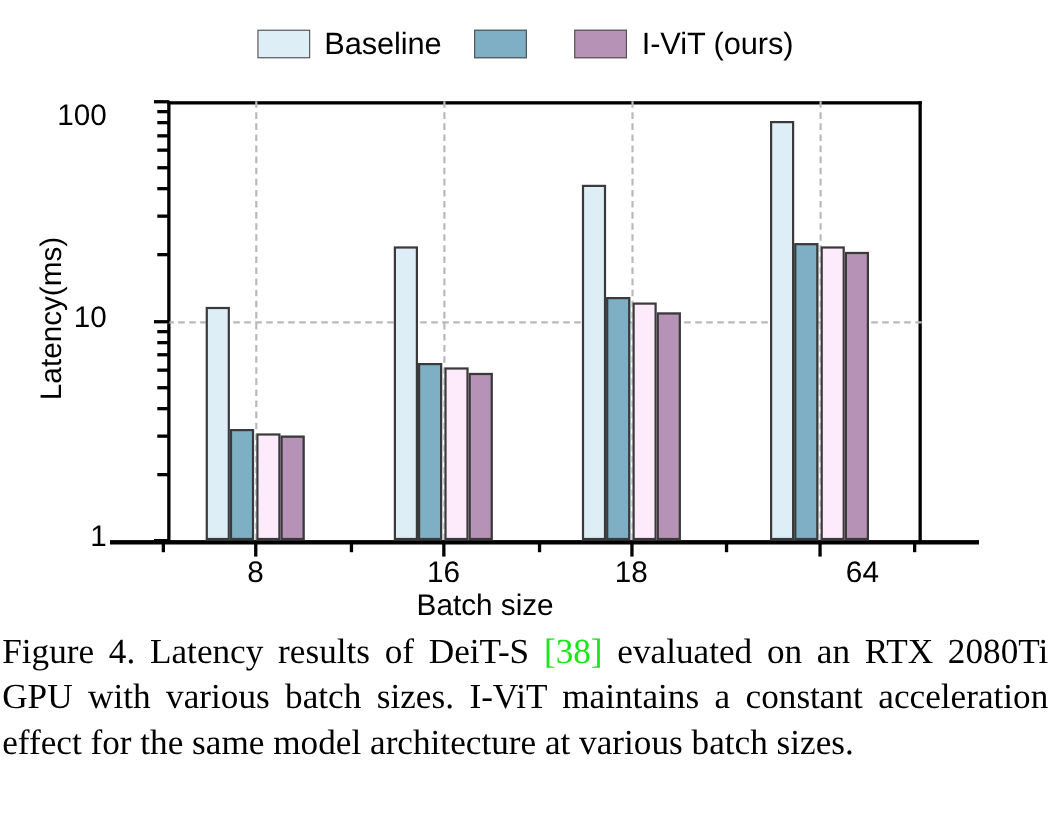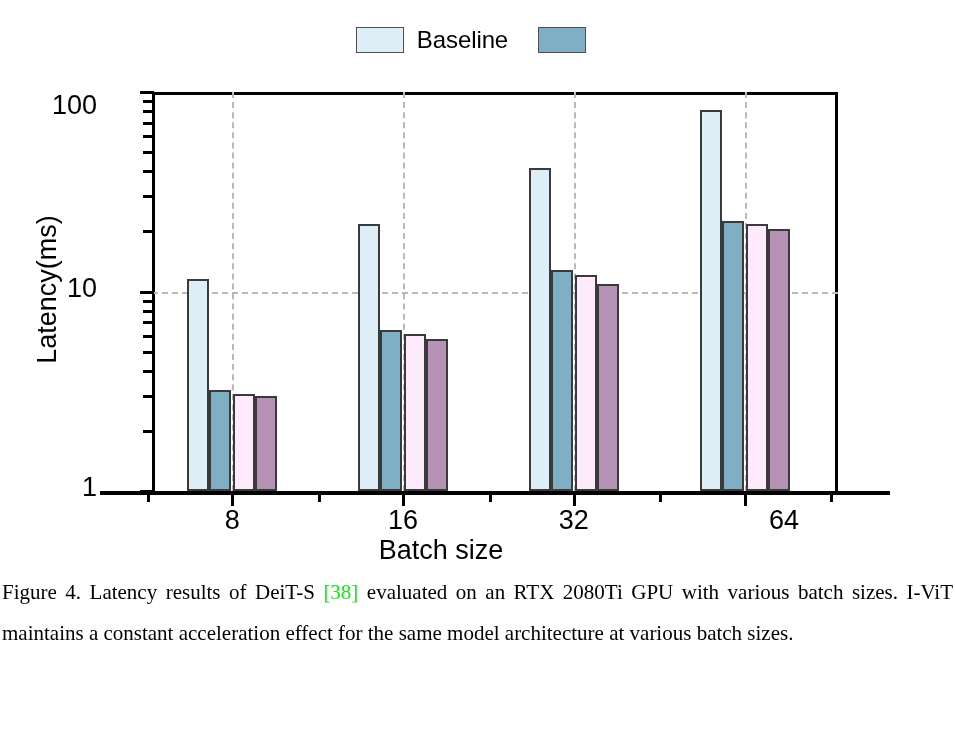--- a/index.html
+++ b/index.html
@@ -41,21 +41,21 @@
   }
   .legend-entry:last-child { margin-right: 0; }
   .legend-swatch {
     width: 48px;
     height: 26px;
     border: 1.6px solid #4e4e4e;
     box-sizing: border-box;
     margin-right: 13px;
   }
   .legend-label {
-    font-size: 24px;
+    font-size: 28px;
     color: #000000;
     white-space: nowrap;
     letter-spacing: -0.1px;
   }
   
   #plot-frame-top {
     position: absolute;
     left: 152px; top: 92px;
     width: 686px; height: 3px;
     background: #000;
@@ -171,21 +171,21 @@
     transform-origin: center center;
   }
 
   
   #caption {
     position: absolute;
     left: 2px;
     top: 572px;
     width: 951px;
     font-family: "Liberation Serif", serif;
-    font-size: 21px;
+    font-size: 32px;
     line-height: 41px;
     color: #000;
     text-align: justify;
     text-align-last: left;
   }
   #caption .cite {
     color: #17e617;
   }
 </style>
 </head>
@@ -193,20 +193,24 @@
 
 <div id="figure">
 
   <div id="legend">
     <div class="legend-entry">
       <span class="legend-swatch" style="background: rgb(222, 238, 247); border-color: rgb(78, 78, 78);"></span>
       <span class="legend-label">Baseline</span>
     </div>
     <div class="legend-entry">
       <span class="legend-swatch" style="background: rgb(127, 175, 196); border-color: rgb(78, 78, 78);"></span>
+    </div>
+    <div class="legend-entry">
+      <span class="legend-swatch" style="background: rgb(182, 146, 182); border-color: rgb(78, 78, 78);"></span>
+      <span class="legend-label">I-ViT (ours)</span>
     </div>
   </div>
 
   <div id="plot-frame-top"></div>
   <div id="plot-frame-left"></div>
   <div id="plot-frame-right"></div>
   <div id="plot-frame-bottom"></div>
 
   <div id="chart-dynamic">
       <div class="gridline-h" style="top: 291.5px;"></div>
@@ -245,21 +249,21 @@
       <div class="xtick-major" style="left: 402.125px;"></div>
       <div class="xtick-minor" style="left: 488.5px;"></div>
       <div class="xtick-label" style="left: 403.125px;">16</div>
       <div class="bar" style="left: 358.125px; top: 223.978px; width: 22px; height: 267.022px; background: rgb(222, 238, 247);"></div>
       <div class="bar" style="left: 380.125px; top: 330.167px; width: 22px; height: 160.833px; background: rgb(127, 175, 196);"></div>
       <div class="bar" style="left: 404.125px; top: 334.327px; width: 22px; height: 156.673px; background: rgb(253, 235, 251);"></div>
       <div class="bar" style="left: 426.125px; top: 338.696px; width: 22px; height: 152.304px; background: rgb(182, 146, 182);"></div>
       <div class="gridline-v" style="left: 573.875px;"></div>
       <div class="xtick-major" style="left: 572.875px;"></div>
       <div class="xtick-minor" style="left: 659.25px;"></div>
-      <div class="xtick-label" style="left: 573.875px;">32</div>
+      <div class="xtick-label" style="left: 573.875px;">18</div>
       <div class="bar" style="left: 528.875px; top: 168.199px; width: 22px; height: 322.801px; background: rgb(222, 238, 247);"></div>
       <div class="bar" style="left: 550.875px; top: 270.112px; width: 22px; height: 220.888px; background: rgb(127, 175, 196);"></div>
       <div class="bar" style="left: 574.875px; top: 274.984px; width: 22px; height: 216.016px; background: rgb(253, 235, 251);"></div>
       <div class="bar" style="left: 596.875px; top: 284.033px; width: 22px; height: 206.967px; background: rgb(182, 146, 182);"></div>
       <div class="gridline-v" style="left: 744.625px;"></div>
       <div class="xtick-major" style="left: 743.625px;"></div>
       <div class="xtick-minor" style="left: 830px;"></div>
       <div class="xtick-label" style="left: 784px; text-align: right;">64</div>
       <div class="bar" style="left: 699.625px; top: 110.257px; width: 22px; height: 380.743px; background: rgb(222, 238, 247);"></div>
       <div class="bar" style="left: 721.625px; top: 220.855px; width: 22px; height: 270.145px; background: rgb(127, 175, 196);"></div>

